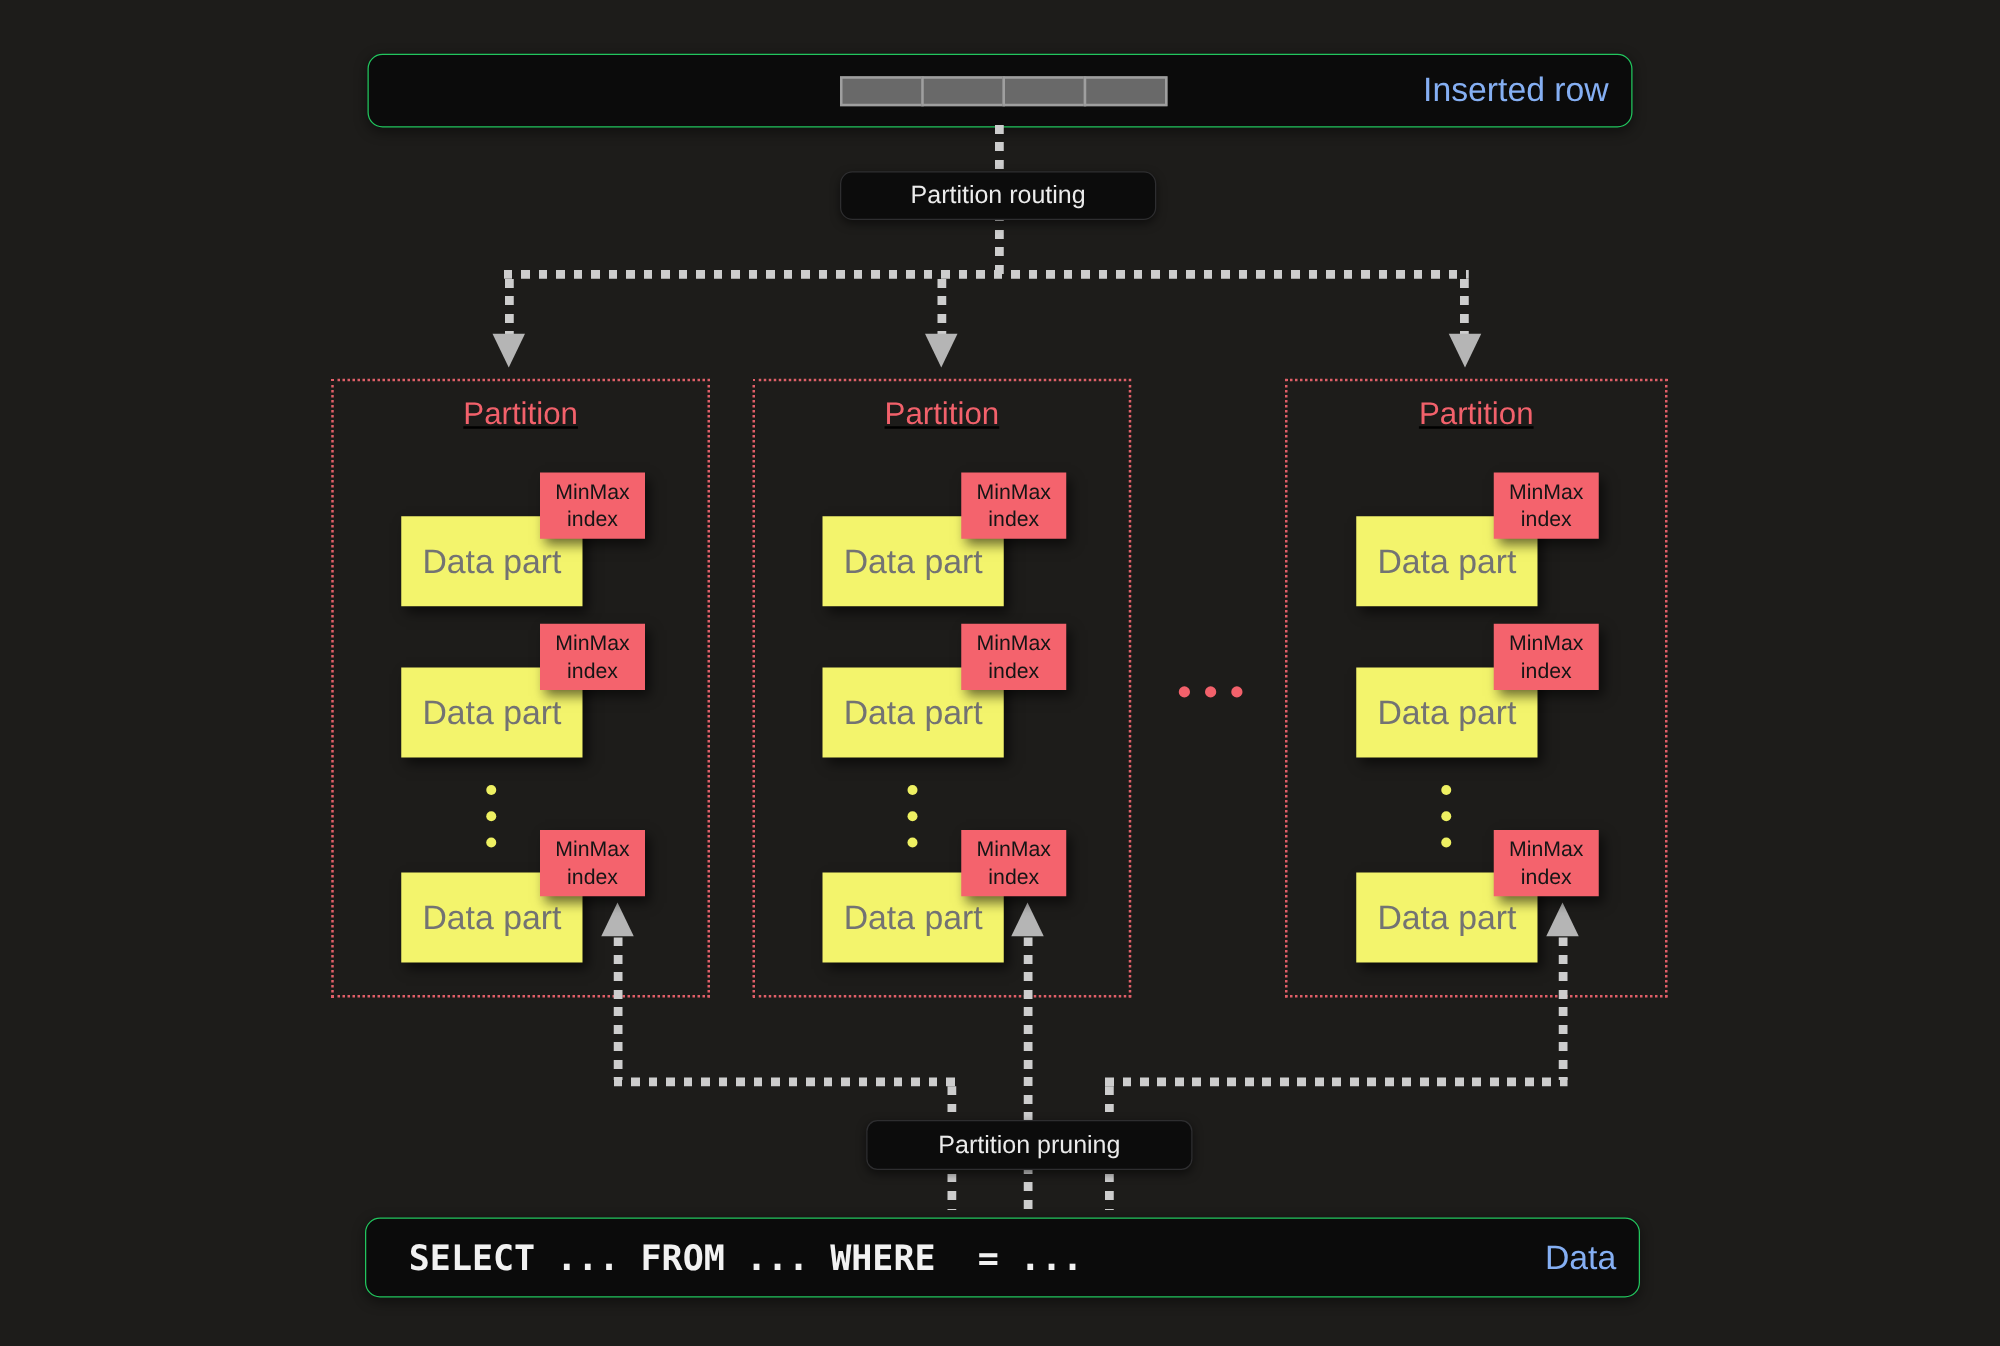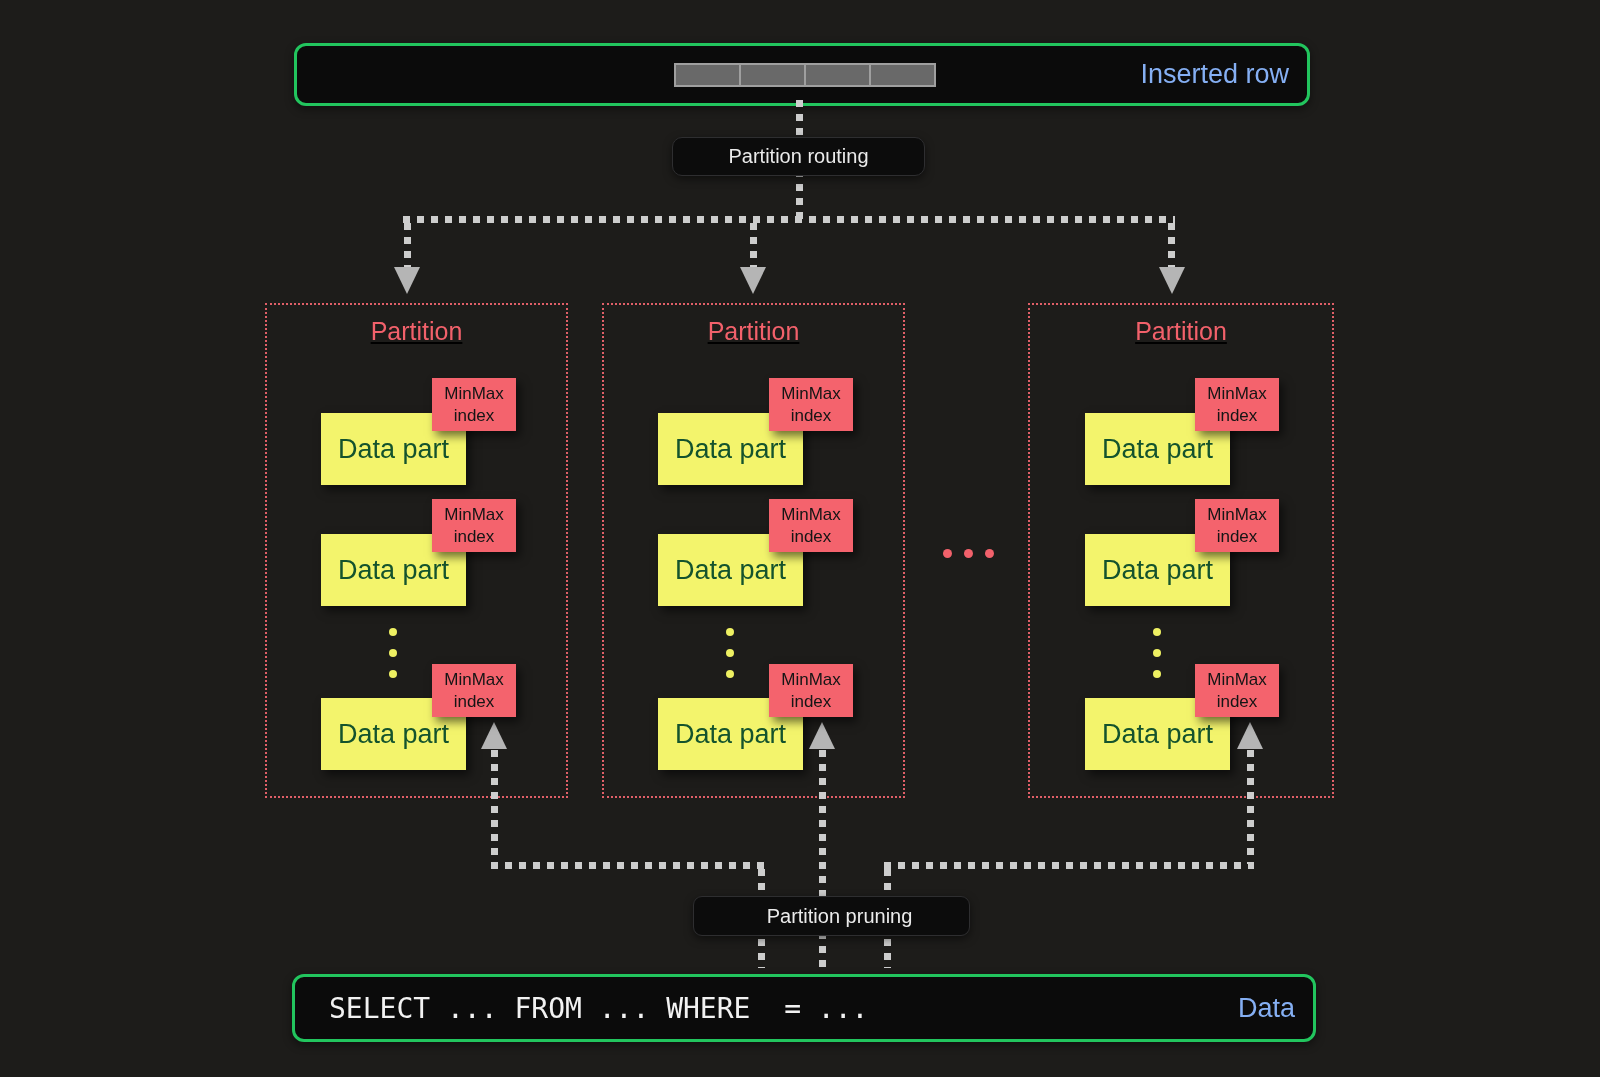--- a/index.html
+++ b/index.html
@@ -3,36 +3,36 @@
 <meta charset="utf-8">
 <style>
   html,body{margin:0;padding:0;background:#141312;}
   #stage{
     position:relative;width:1600px;height:1077px;overflow:hidden;
     background:#1d1c1a;
     font-family:"Liberation Sans",sans-serif;
   }
   
   .bar{
-    position:absolute;background:#0b0b0b;border:3px solid #22c55e;
+    position:absolute;background:#0b0b0b;border:1px solid #22c55e;
     border-radius:12px;box-shadow:0 3px 10px rgba(0,0,0,.45);
   }
   #top-bar{left:294px;top:43px;width:1010px;height:57px;}
   #query-bar{left:292px;top:974px;width:1018px;height:62px;}
   .bar-label{
     position:absolute;right:18px;top:0;height:100%;display:flex;align-items:center;
     color:#85aff3;font-size:27px;
   }
   .flow-label{
     position:absolute;background:#0c0c0c;border:1px solid #2e2e30;border-radius:9px;
     display:flex;align-items:center;justify-content:center;
     color:#ebebeb;font-size:20px;z-index:6;box-shadow:0 3px 8px rgba(0,0,0,.5);
   }
   #routing-label{left:672px;top:137px;width:251px;height:37px;border-radius:10px;}
-  #pruning-label{left:693px;top:896px;width:259px;height:38px;padding-left:16px;}
+  #pruning-label{left:693px;top:896px;width:259px;height:38px;}
   
   #row-cells{position:absolute;left:377px;top:17px;display:flex;}
   .cell{
     width:63px;height:20px;background:#696969;border:2px solid #9f9f9f;margin-left:-2px;
   }
   .cell:first-child{margin-left:0;}
   
   .vdot{position:absolute;width:7px;z-index:1;
     background-image:repeating-linear-gradient(to bottom,#cdcdcd 0 7px,transparent 7px 14px);}
   .hdot{position:absolute;height:7px;z-index:1;
@@ -48,36 +48,36 @@
     position:absolute;top:303px;height:495px;border:2px dotted #e05f68;box-sizing:border-box;text-decoration:underline;
   }
   #partition-1{left:265px;width:303px;}
   #partition-2{left:602px;width:303px;}
   #partition-3{left:1028px;width:306px;}
   .partition-title{
     margin-top:12px;text-align:center;color:#f2616b;font-size:25px;
   }
   .data-part{
     position:absolute;width:145px;height:72px;background:#f3f46c;z-index:2;
-    display:flex;align-items:center;justify-content:center;color:#14532d;font-size:27px;
+    display:flex;align-items:center;justify-content:center;color:#737373;font-size:27px;
     box-shadow:4px 5px 9px rgba(0,0,0,.55);
   }
   .minmax{
     position:absolute;width:84px;height:53px;background:#f4636d;z-index:3;
     display:flex;align-items:center;justify-content:center;text-align:center;
     color:#151515;font-size:17px;line-height:1.25;box-shadow:4px 5px 9px rgba(0,0,0,.55);
   }
   .ydots{position:absolute;width:8px;z-index:2;}
   .ydots span{display:block;width:8px;height:8px;border-radius:50%;background:#eef062;margin-bottom:13px;}
   #pink-ellipsis{position:absolute;left:943px;top:549px;display:flex;z-index:2;}
   #pink-ellipsis span{width:9px;height:9px;border-radius:50%;background:#f2616b;margin-right:12px;}
   
   #sql{
     position:absolute;left:34px;top:0;height:100%;display:flex;align-items:center;
-    font-family:"DejaVu Sans Mono",monospace;font-size:28px;color:#f2f2f2;white-space:pre;
+    font-family:"DejaVu Sans Mono",monospace;font-size:28px;color:#f2f2f2;white-space:pre;font-weight:bold;
   }
   #sql .key{color:#ef5f69;}
 </style>
 </head>
 <body>
 
 <div id="stage">
 
   <div id="top-bar" class="bar">
     <div id="row-cells">

